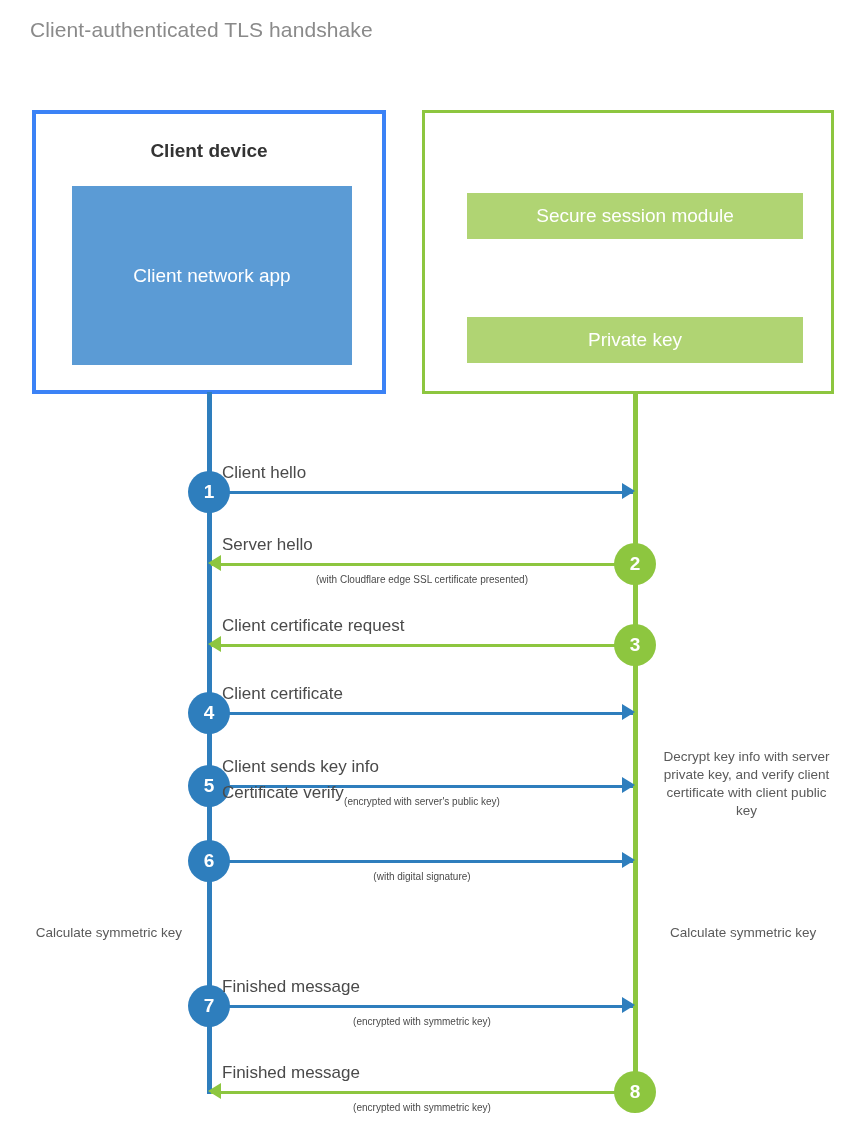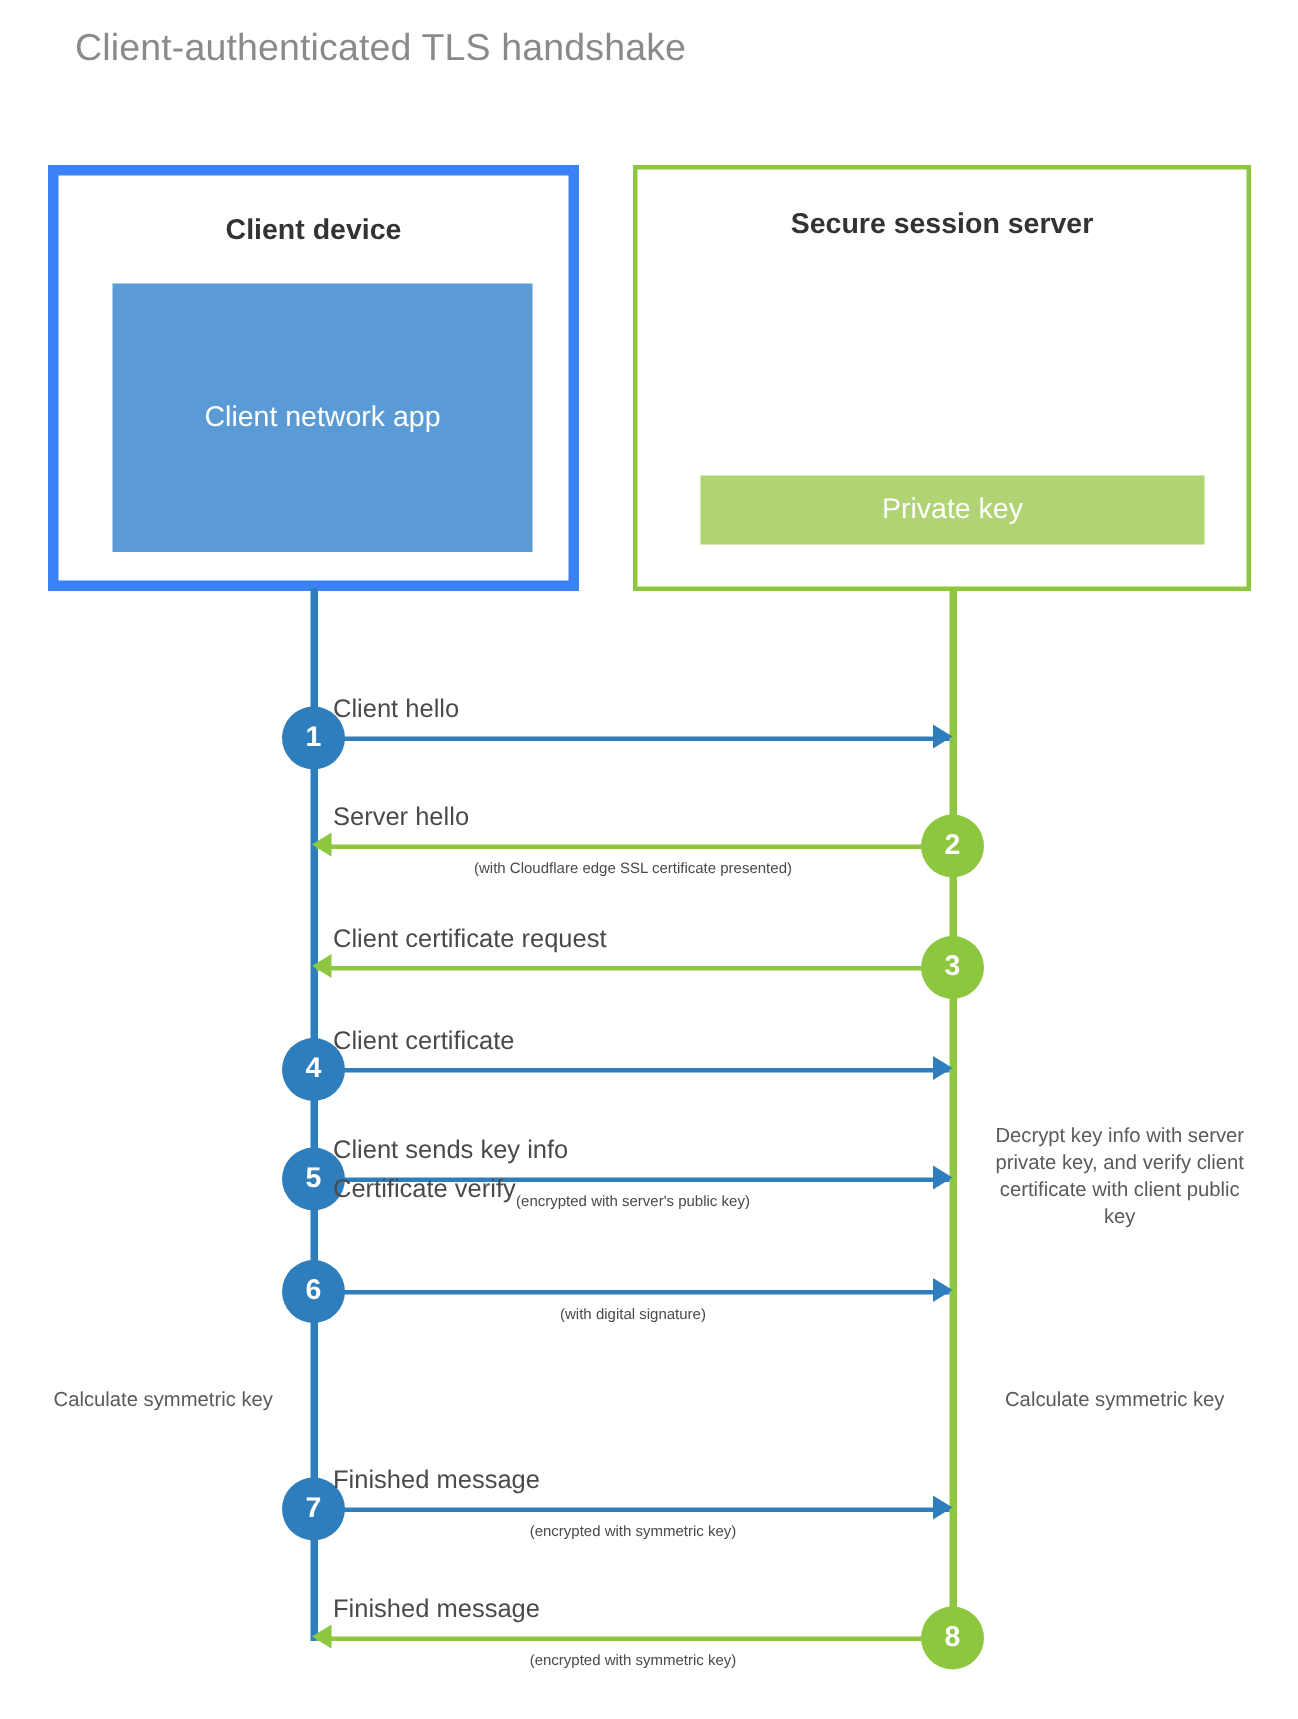--- a/index.html
+++ b/index.html
@@ -13,40 +13,39 @@
     position: relative;
     font-family: "Liberation Sans", sans-serif;
     overflow: hidden;
   }
 
   
   .page-title {
     position: absolute;
     left: 30px;
     top: 18px;
-    font-size: 25px;
+    font-size: 21px;
     font-weight: 400;
     color: #8a8a8a;
     letter-spacing: 0.1px;
     white-space: nowrap;
-    margin-left: 20px;
   }
 
   
   .party-box {
     position: absolute;
     background: #ffffff;
     box-sizing: border-box;
   }
   #client-box {
     left: 32px;
     top: 110px;
     width: 354px;
     height: 284px;
-    border: 7px solid #3b82f6;
+    border: 4px solid #3b82f6;
   }
   #server-box {
     left: 422px;
     top: 110px;
     width: 412px;
     height: 284px;
     border: 3px solid #8dc63f;
   }
   .party-title {
     position: absolute;
@@ -192,21 +191,21 @@
 <body>
 
 <div class="page-title">Client-authenticated TLS handshake</div>
 
 <div class="party-box" id="client-box">
   <div class="party-title">Client device</div>
   <div class="client-app-box">Client network app</div>
 </div>
 
 <div class="party-box" id="server-box">
-  <div class="party-title">Secure session server</div>
+  <div class="server-bar b0">Secure session module</div>
   <div class="server-bar b2">Private key</div>
 </div>
 
 <div class="lifeline" id="client-lifeline"></div>
 <div class="lifeline" id="server-lifeline"></div>
 
 <div id="steps-layer">
     <div class="step">
       <div class="msg-line blue" style="left: 228px; width: 405px; top: 491px;"></div>
       <div class="arrow-head right blue" style="top: 483px; left: 622px;"></div>

